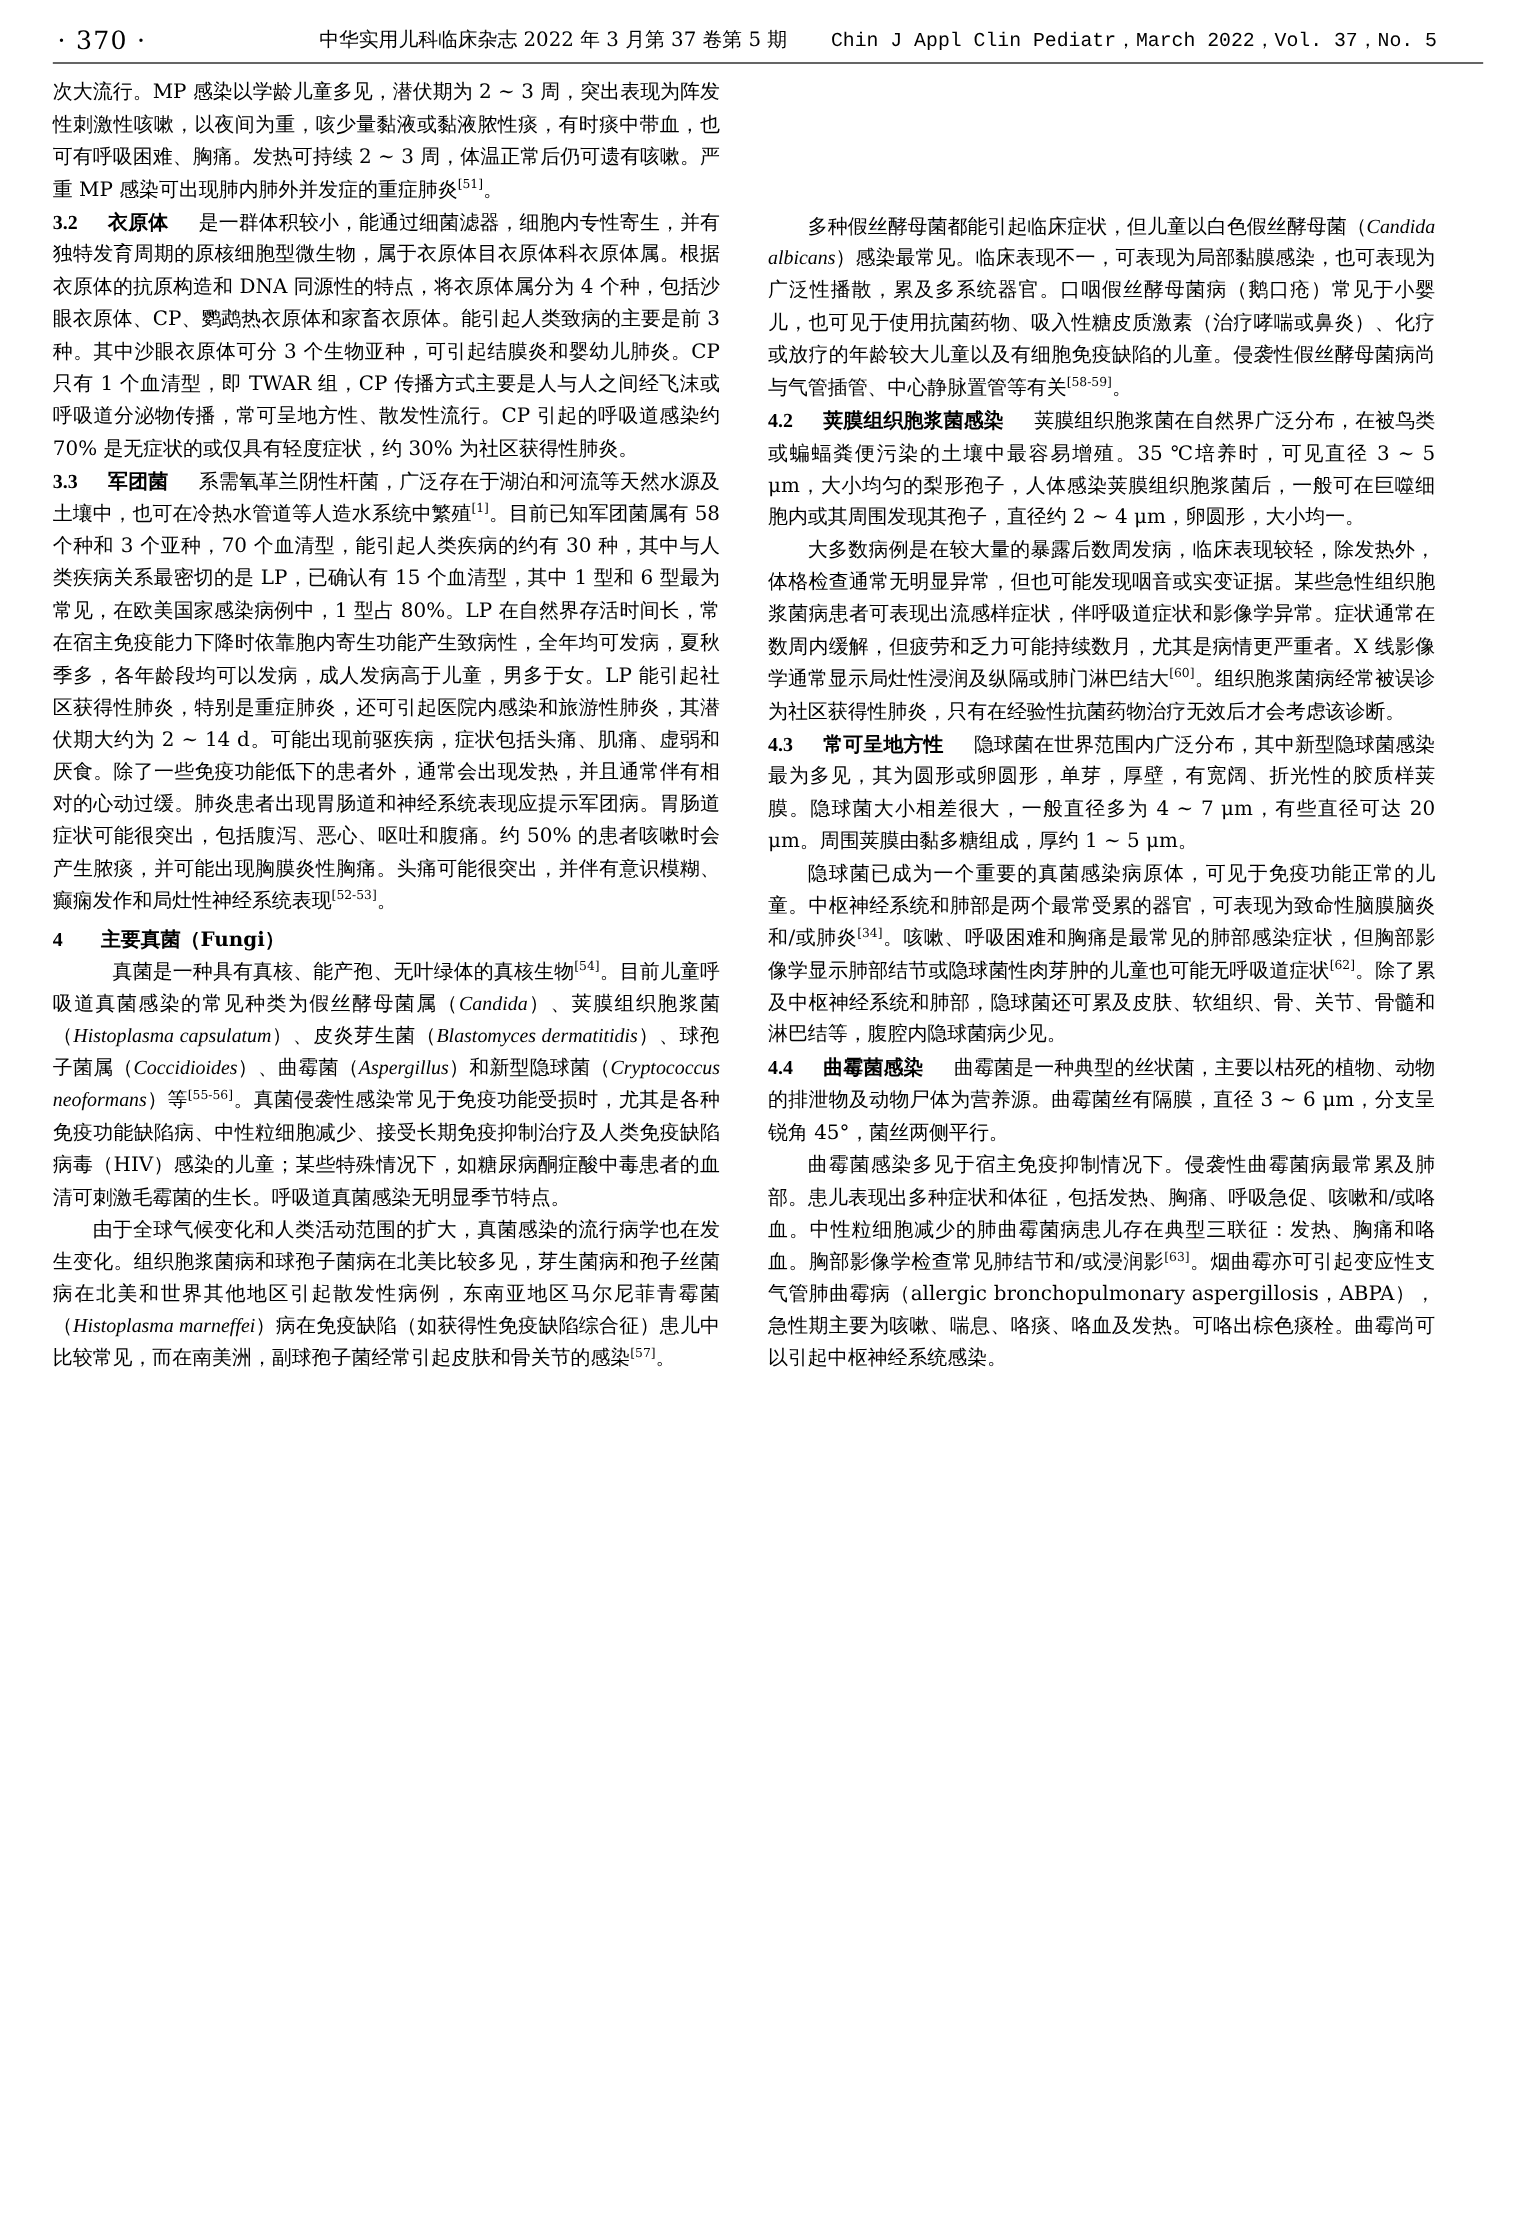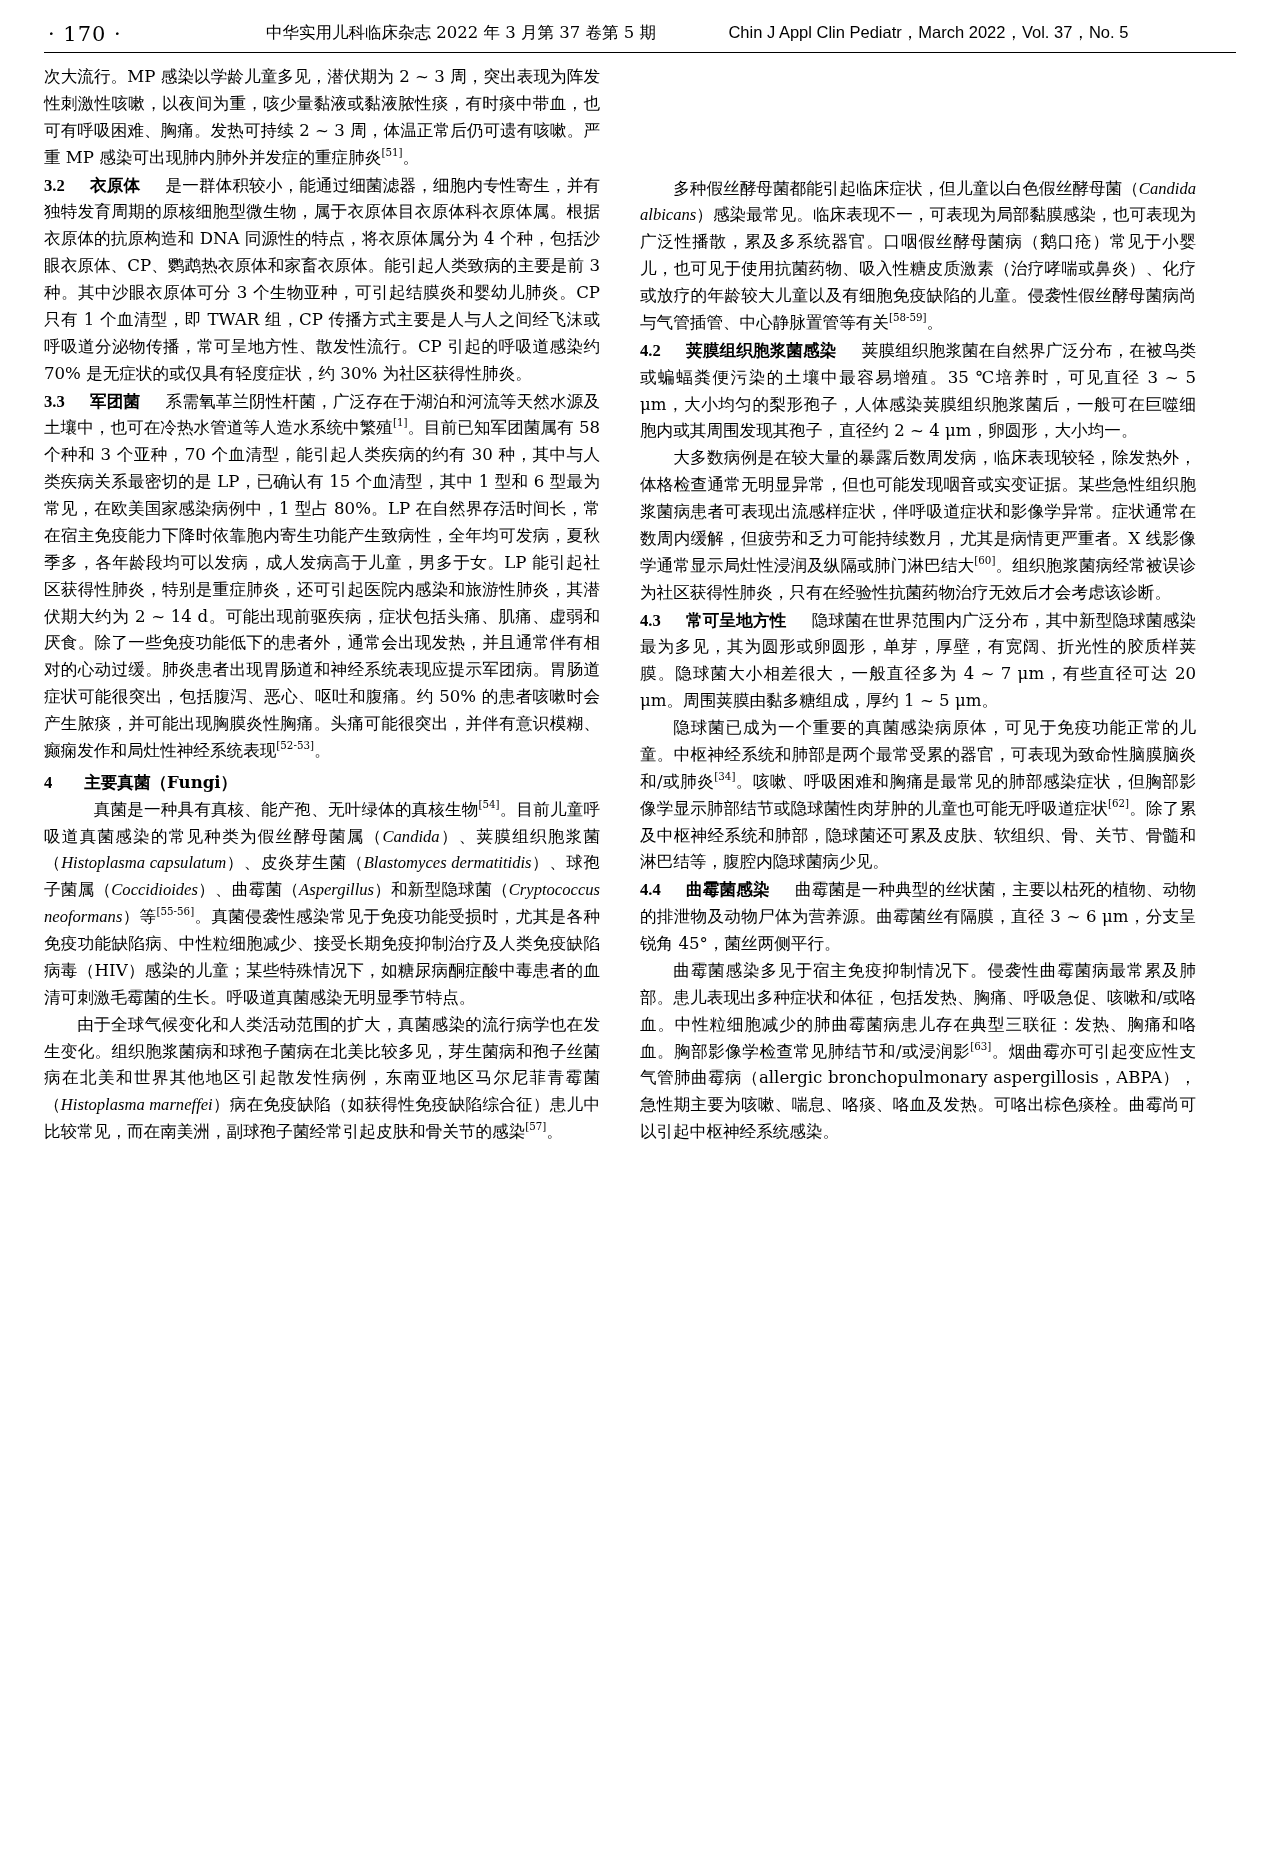--- a/index.html
+++ b/index.html
@@ -36,21 +36,21 @@
   }
   .head-center {
     position: absolute;
     left: 222px;
     top: 8px;
     font-size: 16.5px;
     white-space: nowrap;
     letter-spacing: 0px;
   }
   .head-center .cn { font-family: "DejaVu Serif","Liberation Serif",serif; }
-  .head-center .en { font-family: Liberation Sans, sans-serif; margin-left: 36px; }
+  .head-center .en { font-family: Liberation Mono, monospace; }
   .rule {
     position: absolute;
     left: 0;
     right: 0;
     top: 38px;
     border-top: 1.6px solid #000;
   }
   
   .columns {
     display: flex;
@@ -89,21 +89,21 @@
     font-family: "Liberation Serif","DejaVu Serif",serif;
     font-style: italic;
   }
 </style>
 </head>
 <body>
 
 <div class="page">
 
   <div class="running-head">
-    <div class="folio">· 170 ·</div>
+    <div class="folio">· 370 ·</div>
     <div class="head-center">
       <span class="cn">中华实用儿科临床杂志 2022 年 3 月第 37 卷第 5 期</span>
       <span style="display:inline-block;width:26px"></span>
       <span class="en">Chin J Appl Clin Pediatr，March 2022，Vol. 37，No. 5</span>
     </div>
     <div class="rule"></div>
   </div>
 
   <div class="columns">
 

